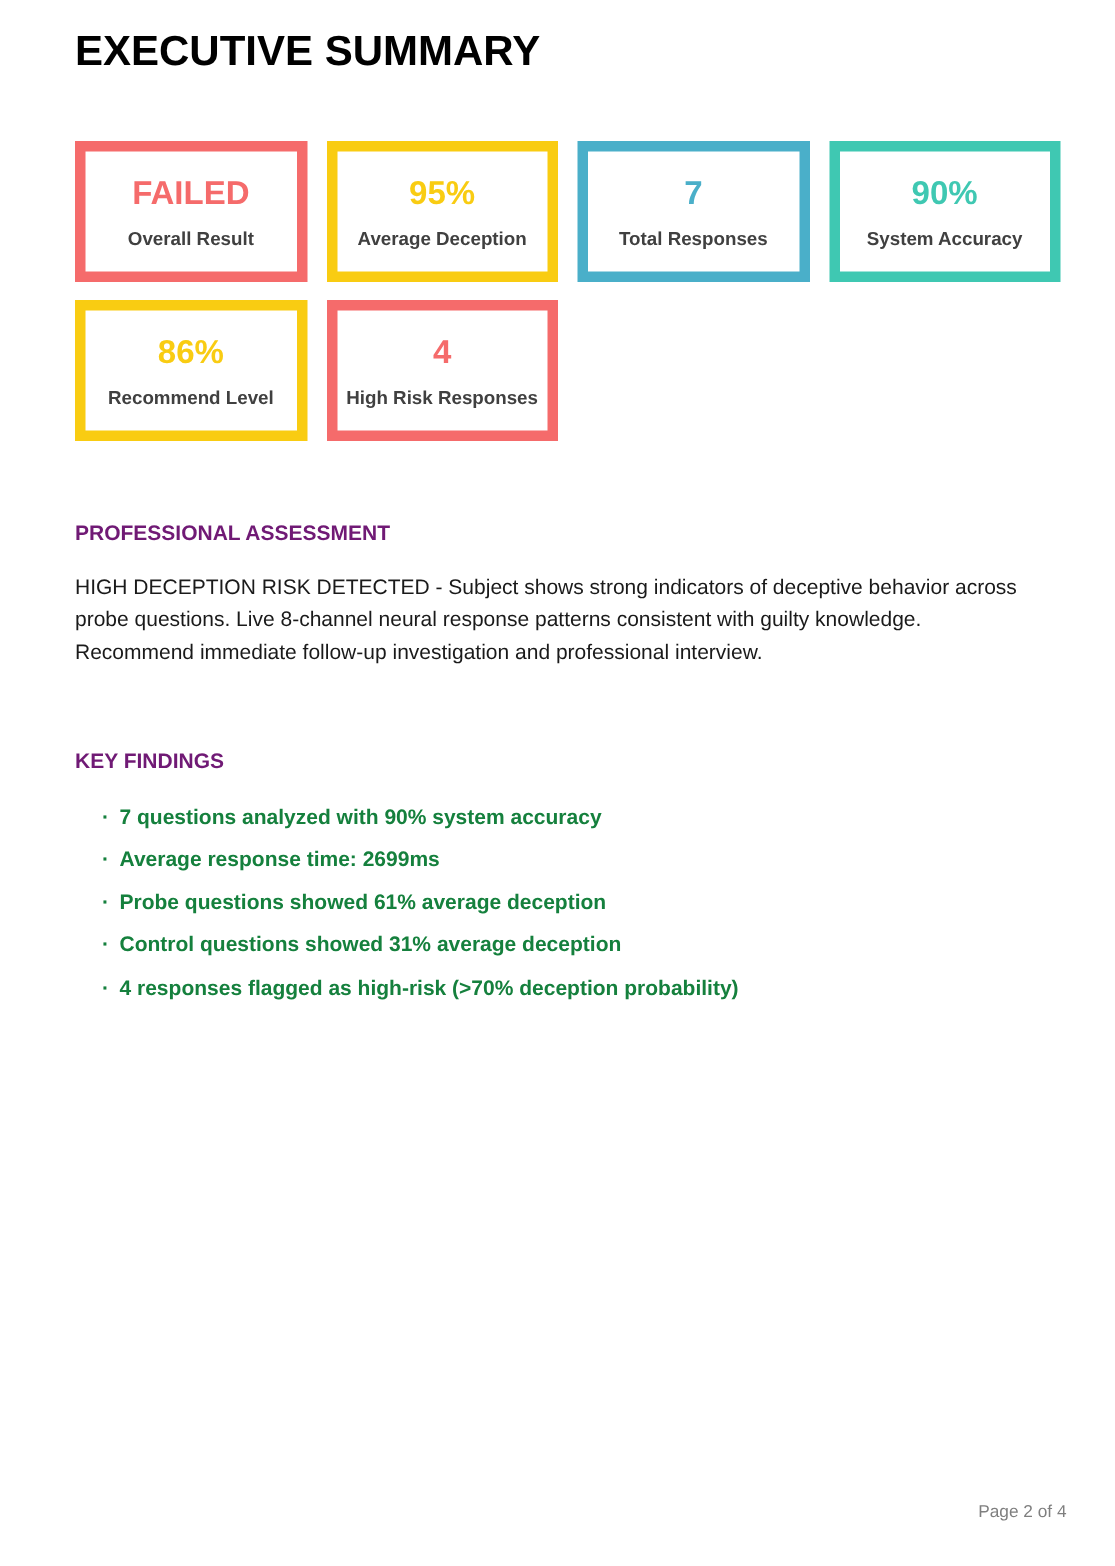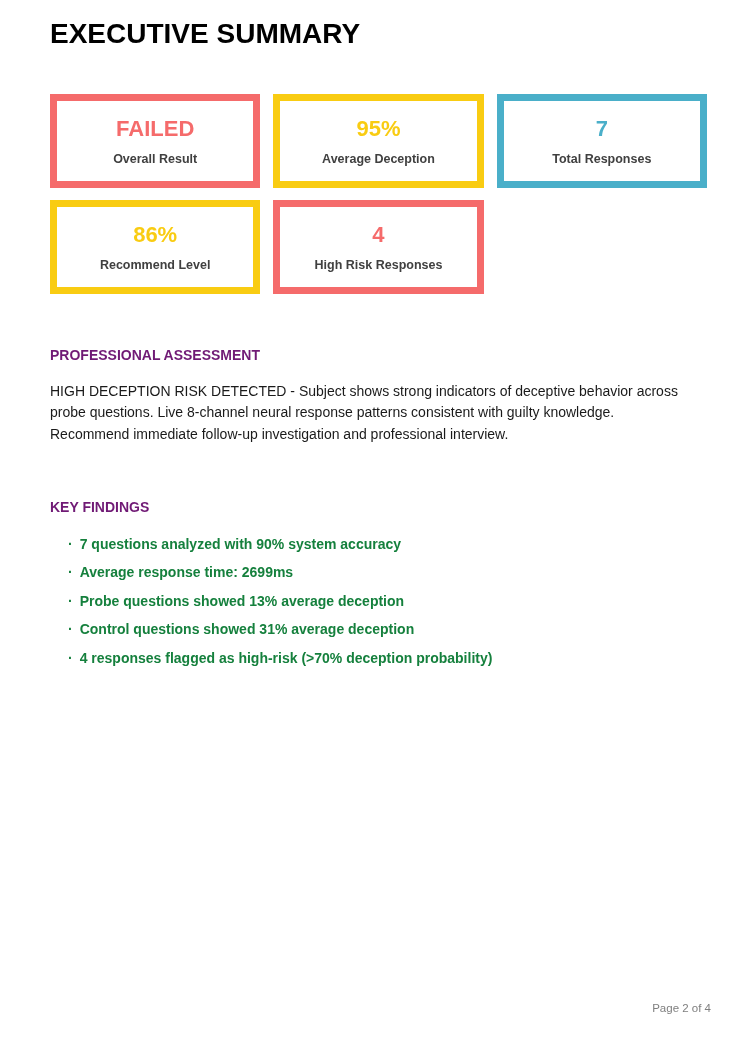--- a/index.html
+++ b/index.html
@@ -24,21 +24,21 @@
     font-size: 28px;
     font-weight: bold;
     line-height: 1.05;
     color: #000;
   }
 
   .cards {
     margin-top: 46px;
     width: 657px;
     display: grid;
-    grid-template-columns: repeat(3, 1fr);
+    grid-template-columns: repeat(4, 1fr);
     column-gap: 13px;
     row-gap: 12px;
   }
   .card {
     height: 94px;
     background: #fff;
     border: 7px solid #ccc;
     display: flex;
     flex-direction: column;
     align-items: center;
@@ -119,20 +119,24 @@
   <div class="card" style="border-color: rgb(249, 204, 18);">
     <div class="card-value" style="color: rgb(249, 204, 18);">95%</div>
     <div class="card-label">Average Deception</div>
   </div>
 
   <div class="card" style="border-color: rgb(74, 175, 201);">
     <div class="card-value" style="color: rgb(74, 175, 201);">7</div>
     <div class="card-label">Total Responses</div>
   </div>
 
+  <div class="card" style="border-color: rgb(63, 200, 178);">
+    <div class="card-value" style="color: rgb(63, 200, 178);">90%</div>
+    <div class="card-label">System Accuracy</div>
+  </div>
 
   <div class="card" style="border-color: rgb(249, 204, 18);">
     <div class="card-value" style="color: rgb(249, 204, 18);">86%</div>
     <div class="card-label">Recommend Level</div>
   </div>
 
   <div class="card" style="border-color: rgb(245, 107, 107);">
     <div class="card-value" style="color: rgb(245, 107, 107);">4</div>
     <div class="card-label">High Risk Responses</div>
   </div>
@@ -147,21 +151,21 @@
     <ul class="findings-list">
   <li>
     <span class="dot">·</span><span class="txt">7 questions analyzed with 90% system accuracy</span>
   </li>
 
   <li>
     <span class="dot">·</span><span class="txt">Average response time: 2699ms</span>
   </li>
 
   <li>
-    <span class="dot">·</span><span class="txt">Probe questions showed 13% average deception</span>
+    <span class="dot">·</span><span class="txt">Probe questions showed 61% average deception</span>
   </li>
 
   <li>
     <span class="dot">·</span><span class="txt">Control questions showed 31% average deception</span>
   </li>
 
   <li>
     <span class="dot">·</span><span class="txt">4 responses flagged as high-risk (&gt;70% deception probability)</span>
   </li>
 </ul>

